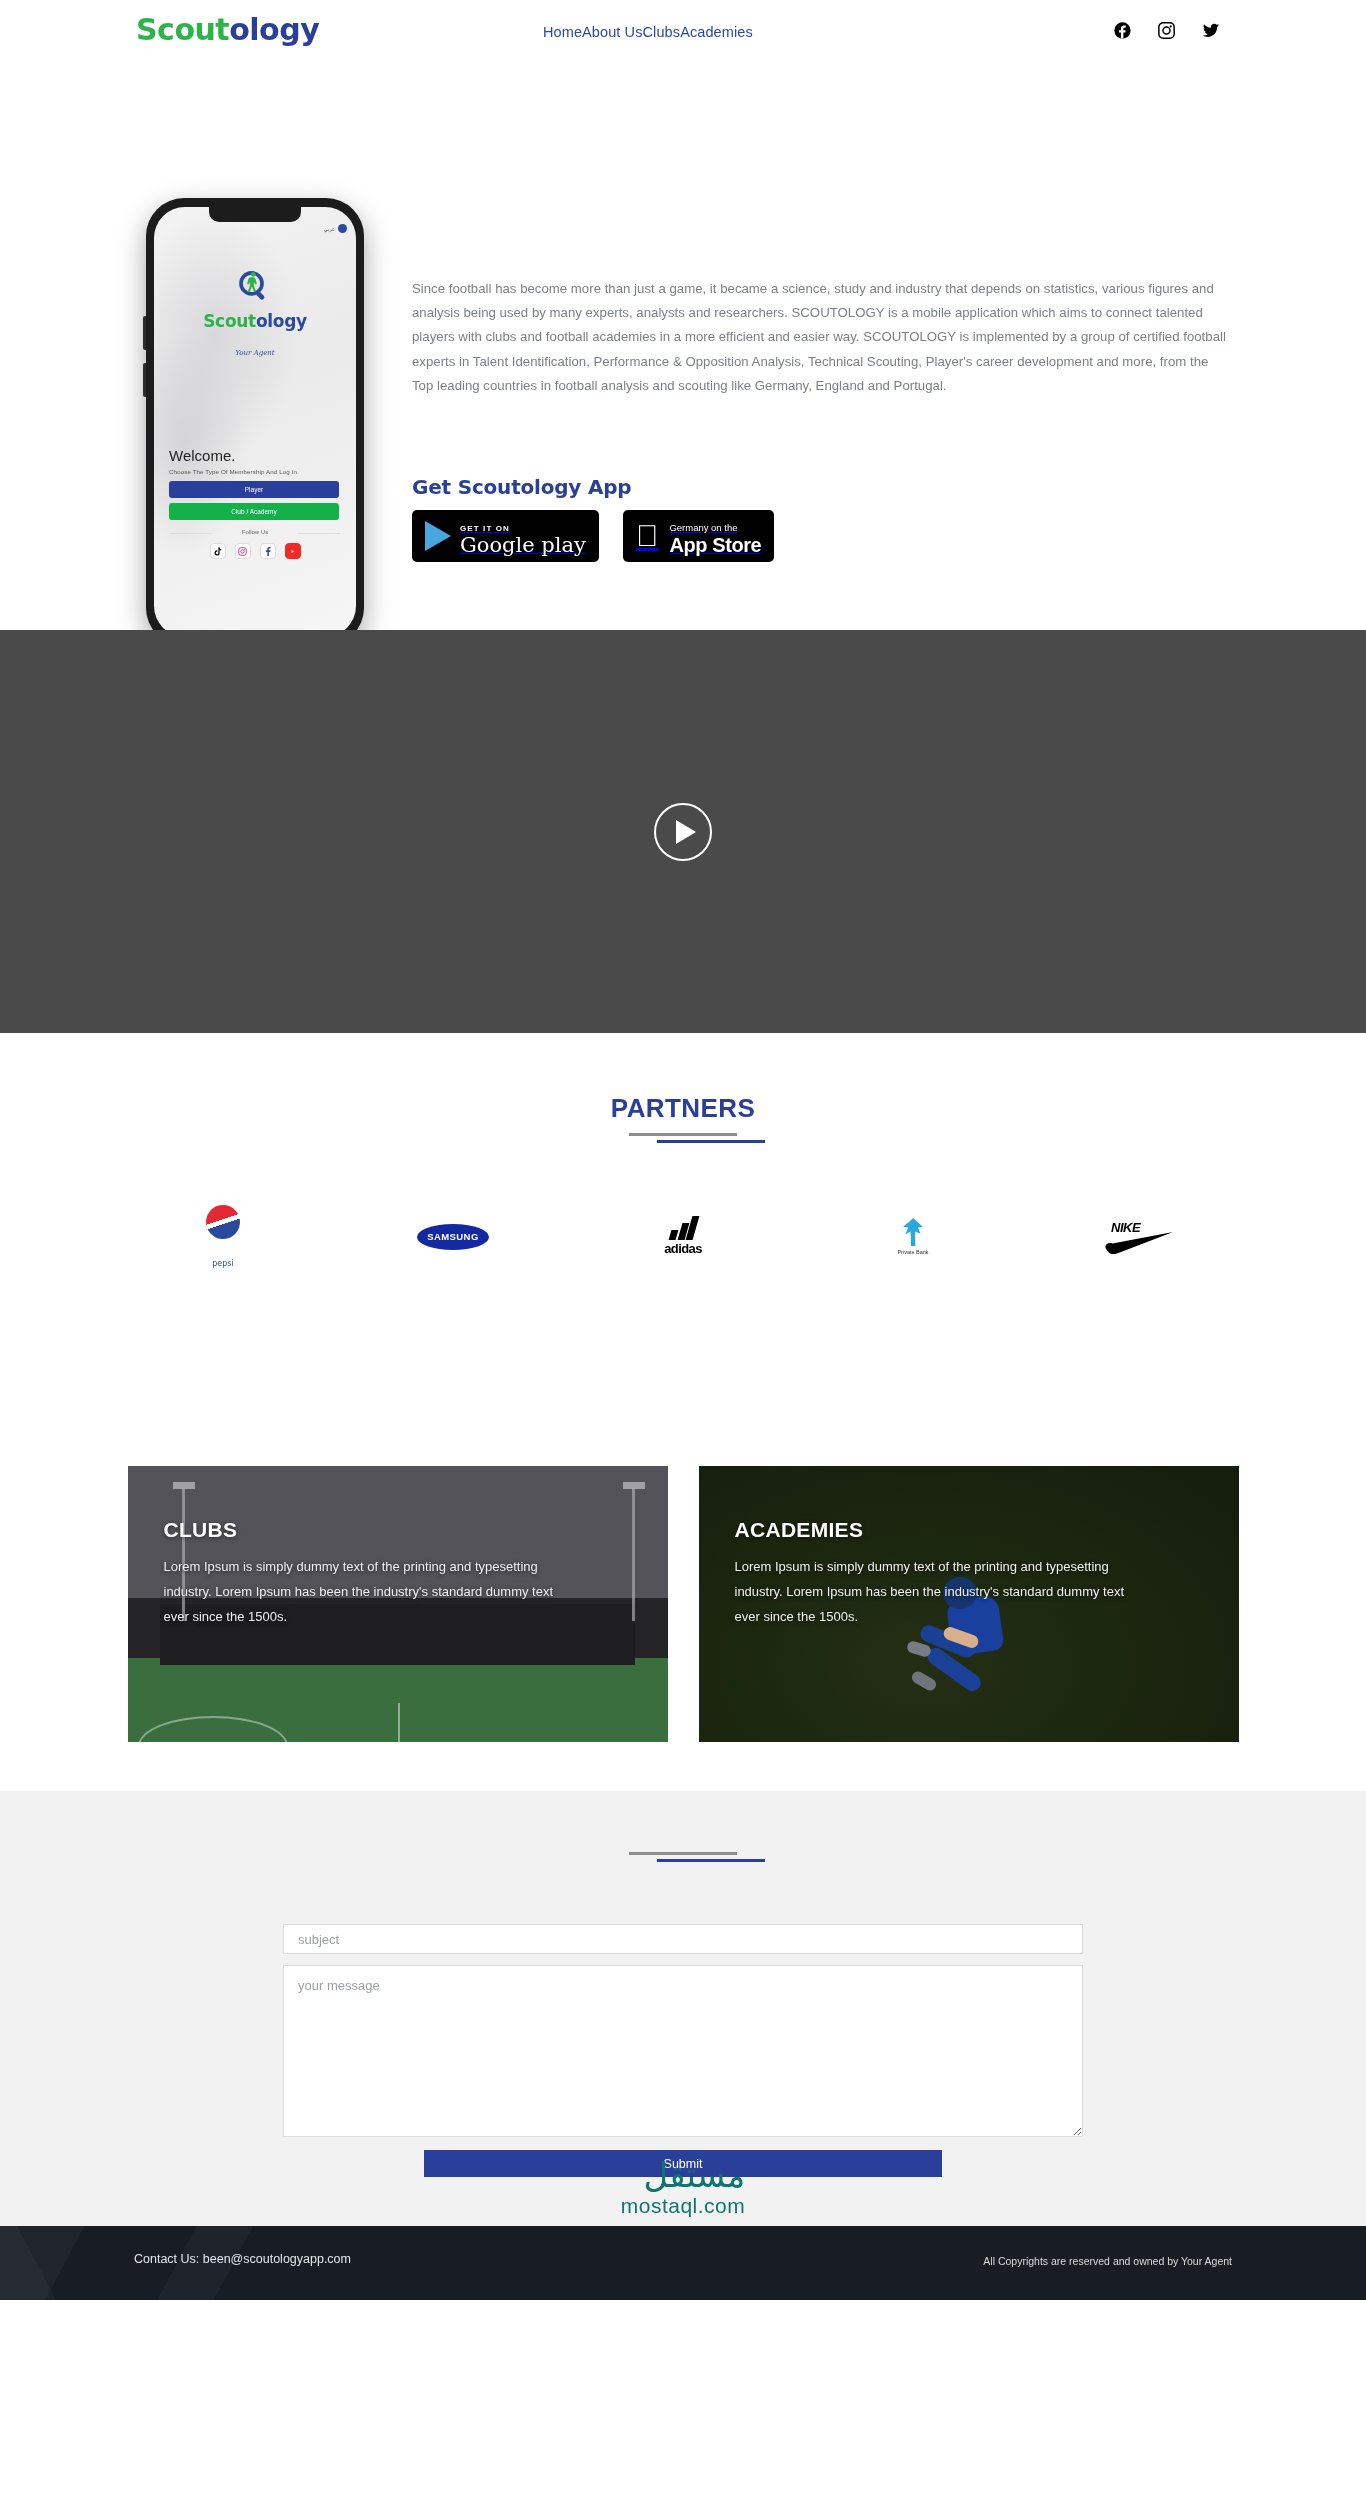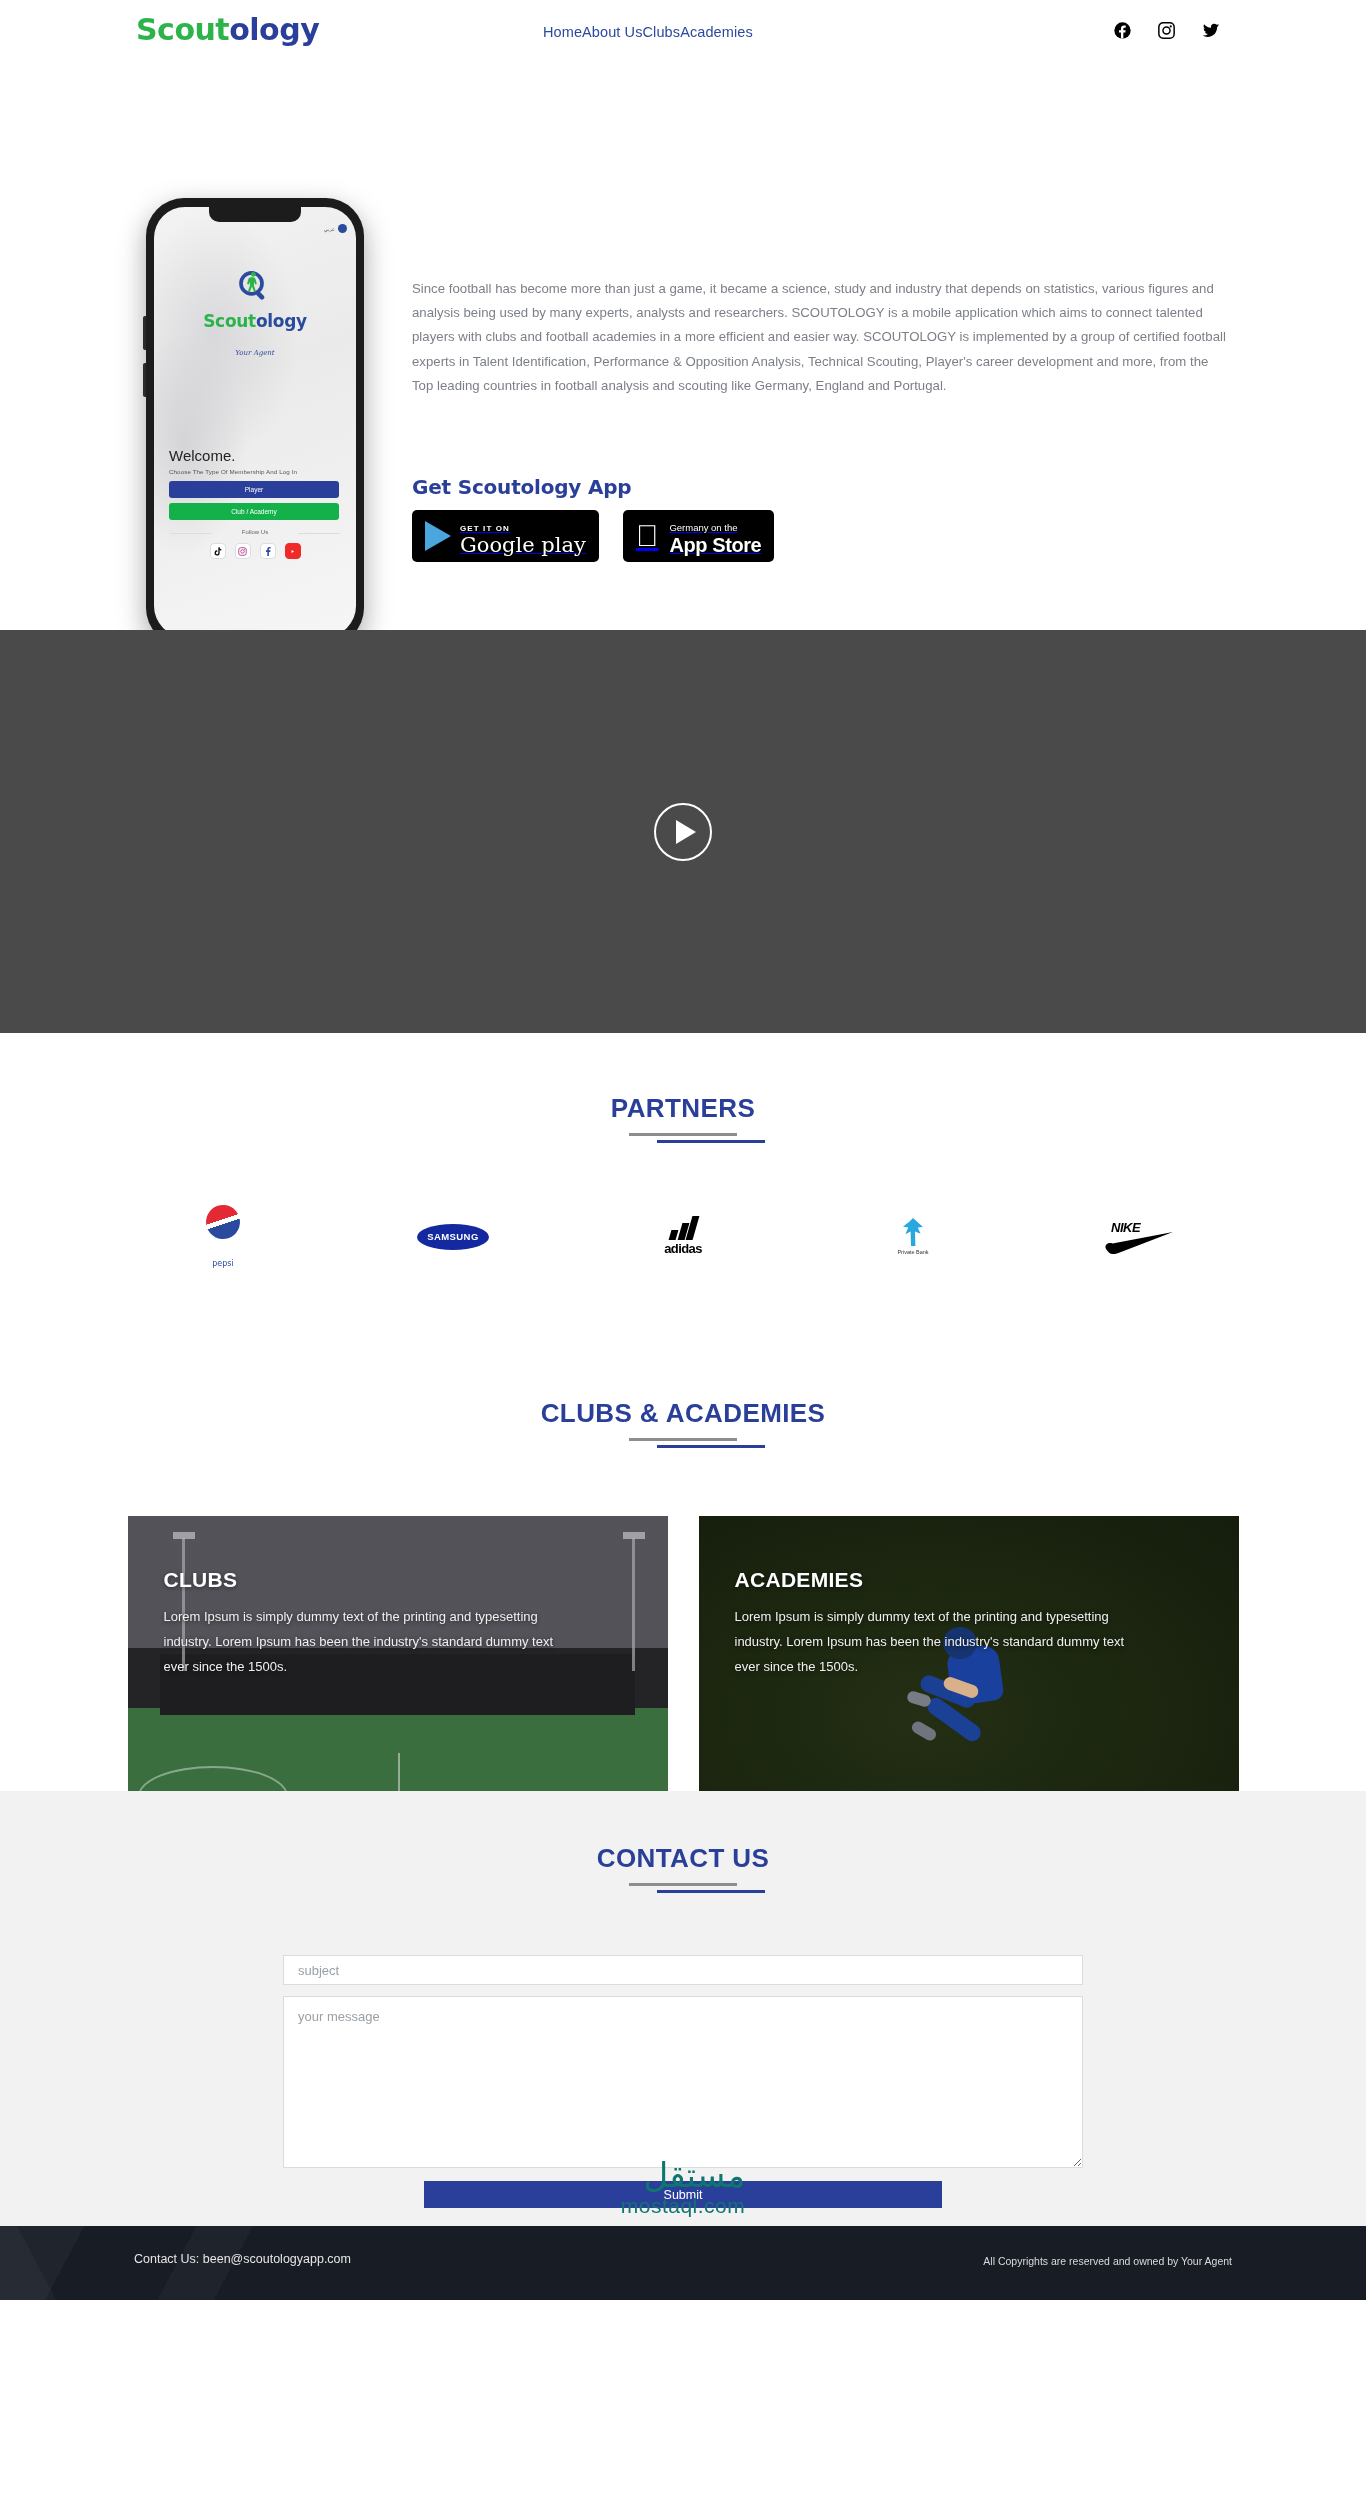--- a/index.html
+++ b/index.html
@@ -673,25 +673,20 @@
         <div class="nike-word">NIKE</div>
         <svg class="nike-swoosh" viewBox="0 0 72 22">
             <path fill="#000" d="M3 19.5C.4 17-.6 14.2 1.6 12.2c1.4-1.3 3.6-1.6 5.9-.8L68 0 13.4 21.1c-4.3 1.7-8.2 1.3-10.4-1.6z"></path>
           </svg>
       </div>
     </div>
   </div>
 </div>
 
 <div class="clubsec">
-  <div class="sec-head">
-    <div class="sec-title">CLUBS &amp; ACADEMIES</div>
-    <div class="rule-gray"></div>
-    <div class="rule-blue"></div>
-  </div>
 
   <div class="cards">
     <div class="card clubs">
       <div class="stadium"></div>
       <div class="standbar"></div>
       <div class="pole-l"></div>
       <div class="pole-r"></div>
       <div class="pitchline"></div>
       <div class="pitcharc"></div>
       <div class="card-body">
@@ -713,21 +708,20 @@
       <div class="card-body">
         <div class="card-title">ACADEMIES</div>
         <div class="card-text">Lorem Ipsum is simply dummy text of the printing and typesetting industry. Lorem Ipsum has been the industry's standard dummy text ever since the 1500s.</div>
       </div>
     </div>
   </div>
 </div>
 
 <div class="contact">
   <div class="sec-head">
-    <div class="sec-title">CONTACT US</div>
     <div class="rule-gray"></div>
     <div class="rule-blue"></div>
   </div>
 
   <form class="form">
     <div class="row">
       <input class="f-subject" type="text" placeholder="subject" style="">
     </div>
     <div class="row">
       <textarea placeholder="your message" style=""></textarea>

